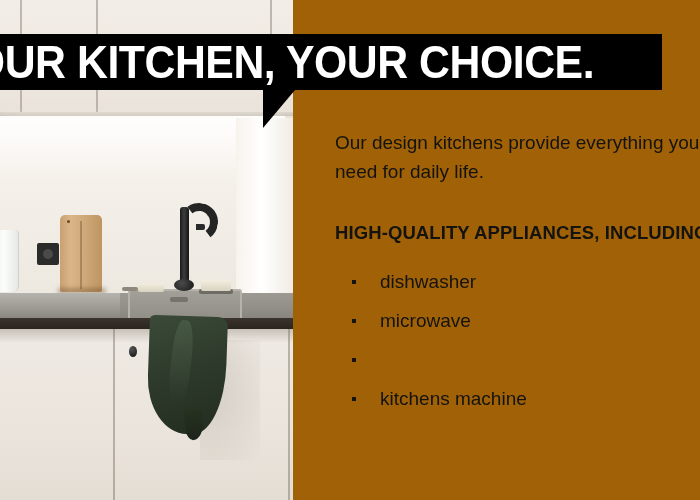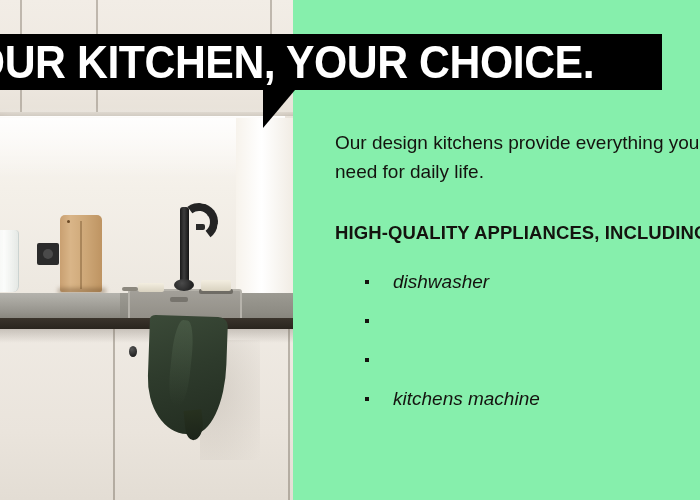--- a/index.html
+++ b/index.html
@@ -242,21 +242,21 @@
     z-index: 6;
   }
 
   
   .panel {
     position: absolute;
     left: 293px;
     top: 0;
     width: 407px;
     height: 500px;
-    background: #86efac;
+    background: #a16207;
     overflow: hidden;
   }
   .body-copy {
     position: absolute;
     left: 42px;
     top: 128px;
     width: 420px;
     color: #14130F;
     font-size: 19px;
     line-height: 29px;
@@ -268,26 +268,25 @@
     left: 42px;
     top: 222px;
     color: #14130F;
     font-size: 18.5px;
     font-weight: bold;
     letter-spacing: 0.1px;
     white-space: nowrap;
   }
   .bullets {
     position: absolute;
-    left: 70px;
+    left: 57px;
     top: 262px;
     margin: 0;
     padding: 0;
     list-style: none;
-    font-style: italic;
   }
   .bullets li {
     position: relative;
     height: 39px;
     line-height: 39px;
     padding-left: 30px;
     color: #14130F;
     font-size: 19px;
     white-space: nowrap;
   }
@@ -364,20 +363,21 @@
 
     <div class="section-heading">HIGH-QUALITY APPLIANCES, INCLUDING:</div>
 
     <ul class="bullets">
       <li>
         <span class="marker"></span>
         <span>dishwasher</span>
       </li>
       <li>
         <span class="marker"></span>
+        <span>microwave</span>
       </li>
       <li>
         <span class="marker"></span>
       </li>
       <li>
         <span class="marker"></span>
         <span>kitchens machine</span>
       </li>
     </ul>
   </div>

